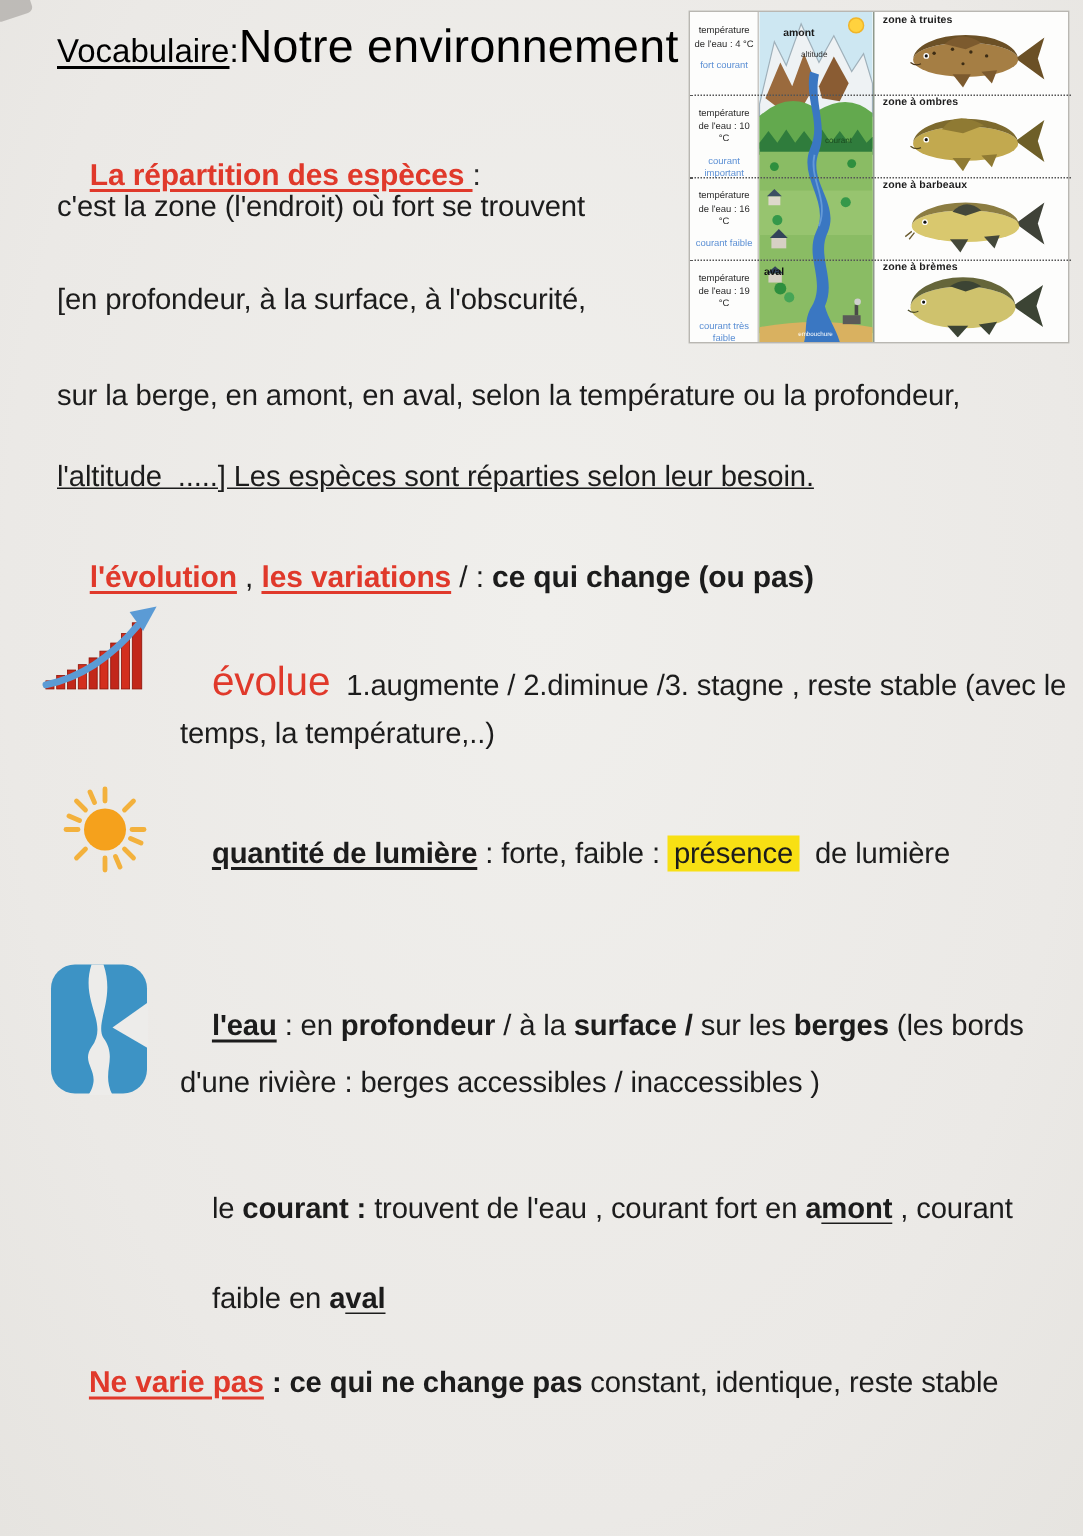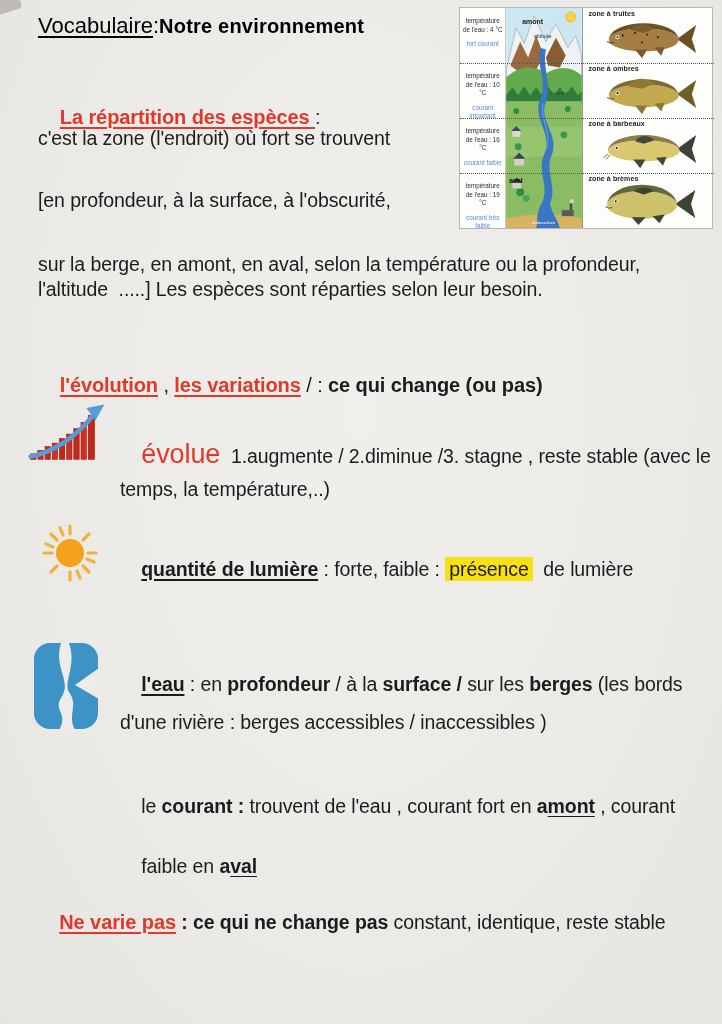--- a/index.html
+++ b/index.html
@@ -27,21 +27,21 @@
   .u{text-decoration:underline;}
   .red-term{
     color:#e0392b;font-weight:bold;text-decoration:underline;
     text-decoration-color:#e0392b;text-decoration-thickness:2px;text-underline-offset:3px;
   }
   .hl{background:#f8e013;padding:1px 4px;}
   
   #title-row{left:38px;top:13px;display:flex;align-items:baseline;}
   .title-vocab{font-size:22px;text-decoration:underline;text-underline-offset:3px;}
   .title-sep{font-size:22px;}
-  .title-main{font-size:20px;letter-spacing:0.2px;font-weight:bold;}
+  .title-main{font-size:31px;letter-spacing:0.2px;}
   
   .section-heading{font-size:20px;}
   
   #river-figure{
     left:459px;top:7px;width:254px;height:222px;
     background:#fdfdfc;border:1px solid #b9b7b2;box-sizing:border-box;
     display:flex;
   }
   #temp-col{width:46px;position:relative;}
   #scene-col{width:76px;position:relative;border-left:1px solid #cac8c4;border-right:1px solid #8f9a8c;}
@@ -204,21 +204,21 @@
     <div class="dotted-sep" style="top:110px"></div>
     <div class="dotted-sep" style="top:165px"></div>
   </div>
 
   <div class="line section-heading" style="left:38px;top:80px;">
     <span class="red-term">La répartition des espèces </span><span style="color:#2a2a2a">:</span>
   </div>
   <div class="line" style="left:38px;top:126px;">c'est la zone (l'endroit) où fort se trouvent</div>
   <div class="line" style="left:38px;top:188px;">[en profondeur, à la surface, à l'obscurité,</div>
   <div class="line" style="left:38px;top:252px;">sur la berge, en amont, en aval, selon la température ou la profondeur,</div>
-  <div class="line" style="left:38px;top:277px;">l'altitude  .....] Les espèces sont réparties selon leur besoin.</div>
+  <div class="line" style="left:38px;top:306px;text-decoration:underline;">l'altitude  .....] Les espèces sont réparties selon leur besoin.</div>
 
   <div class="line section-heading" style="left:38px;top:348px;">
     <span class="red-term">l'évolution</span><span> , </span><span class="red-term">les variations</span><span> / : </span><span class="b">ce qui change (ou pas)</span>
   </div>
 
   <svg class="abs" style="left:27px;top:402px;" width="90" height="66" viewBox="0 0 100 72">
     <g>
       <rect x="4" y="57" width="6" height="6" fill="#c2271a" stroke="#8d1208" stroke-width="0.6"></rect>
       <rect x="12" y="53" width="6" height="10" fill="#cb2a1b" stroke="#8d1208" stroke-width="0.6"></rect>
       <rect x="20" y="49" width="6" height="14" fill="#c2271a" stroke="#8d1208" stroke-width="0.6"></rect>

